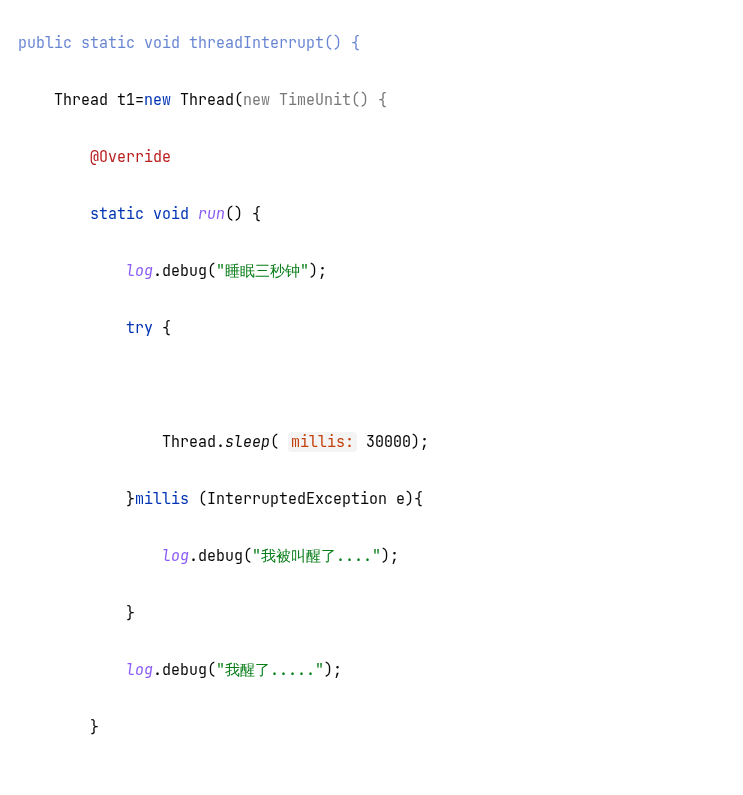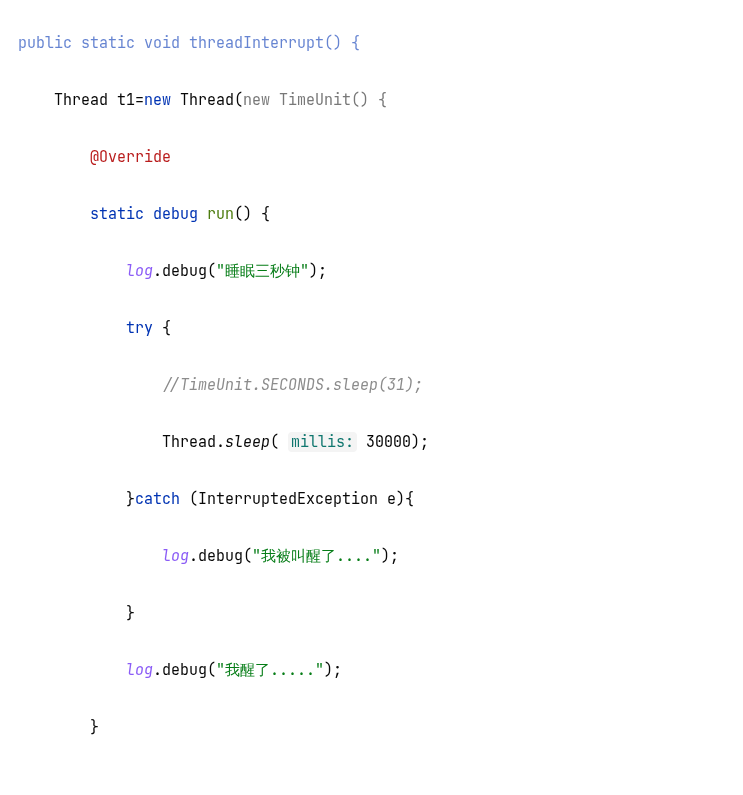--- a/index.html
+++ b/index.html
@@ -19,44 +19,44 @@
       display: block;
     }
     .kw { color: #0033b3; }
     .str { color: #067d17; }
     .comment { color: #8c8c8c; font-style: italic; }
     .annotation { color: #b91c1c; }
     .field { color: #8b5cf6; font-style: italic; }
     .static-method { font-style: italic; margin-top: 20px; }
     .num { color: #000000; }
     .param-hint {
-      color: #0f766e;
+      color: #c2410c;
       background: #f4f4f4;
       border-radius: 4px;
       padding: 0 3px;
       font-style: normal;
     }
     .gray { color: #787878; }
-    .method-decl { color: #4d7c0f; }
+    .method-decl { color: #8b5cf6; font-style: italic; }
     .hidden-top { color: #0033b3; opacity: 0.6; }
     .ital { font-style: italic; }
   </style>
 </head>
 <body>
 
 <div class="code-container">
 <span class="line"><span class="hidden-top">public static void threadInterrupt() {</span></span>
 <span class="line"><span>    Thread t1=</span><span class="kw">new</span><span> Thread(</span><span class="gray">new</span><span class="gray"> TimeUnit() {</span></span>
 <span class="line"><span>        </span><span class="annotation">@Override</span></span>
-<span class="line"><span>        </span><span class="kw">static</span><span class="kw"> debug</span><span class="method-decl"> run</span><span>() {</span></span>
+<span class="line"><span>        </span><span class="kw">static</span><span class="kw"> void</span><span class="method-decl"> run</span><span>() {</span></span>
 <span class="line"><span>            </span><span class="field ital">log</span><span>.debug(</span><span class="str">"睡眠三秒钟"</span><span>);</span></span>
 <span class="line"><span>            </span><span class="kw">try</span><span> {</span></span>
-<span class="line"><span>                </span><span class="comment">//TimeUnit.SECONDS.sleep(31);</span></span>
+<span class="line"><span>                </span></span>
 <span class="line"><span>                Thread.</span><span class="static-method">sleep</span><span>( </span><span class="param-hint">millis:</span><span> </span><span class="num">30000</span><span>);</span></span>
-<span class="line"><span>            }</span><span class="kw">catch</span><span> (InterruptedException e){</span></span>
+<span class="line"><span>            }</span><span class="kw">millis</span><span> (InterruptedException e){</span></span>
 <span class="line"><span>                </span><span class="field ital">log</span><span>.debug(</span><span class="str">"我被叫醒了...."</span><span>);</span></span>
 <span class="line"><span>            }</span></span>
 <span class="line"><span>            </span><span class="field ital">log</span><span>.debug(</span><span class="str">"我醒了....."</span><span>);</span></span>
 <span class="line"><span>        }</span></span>
 
 
 
 
 
 

